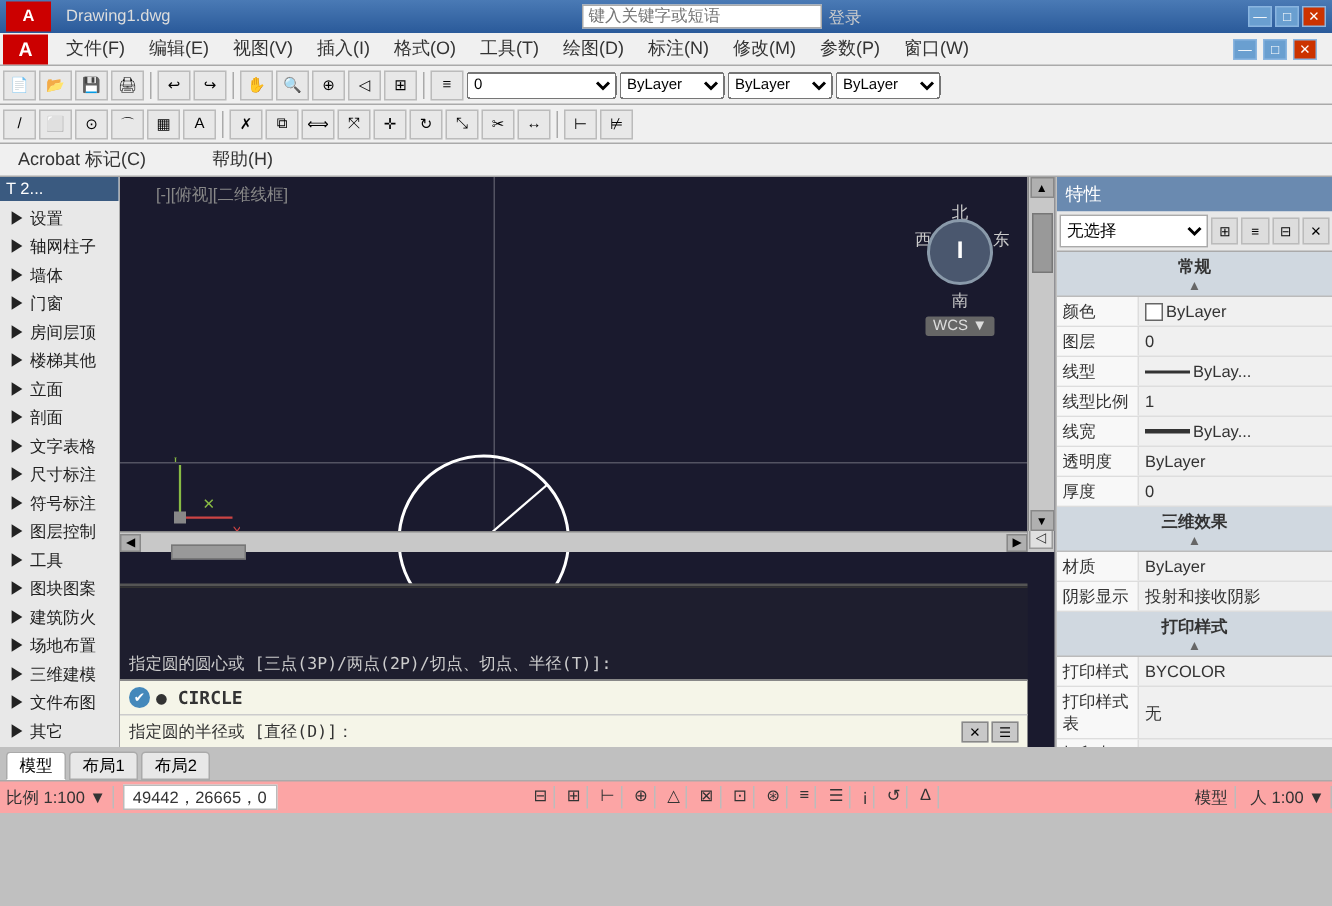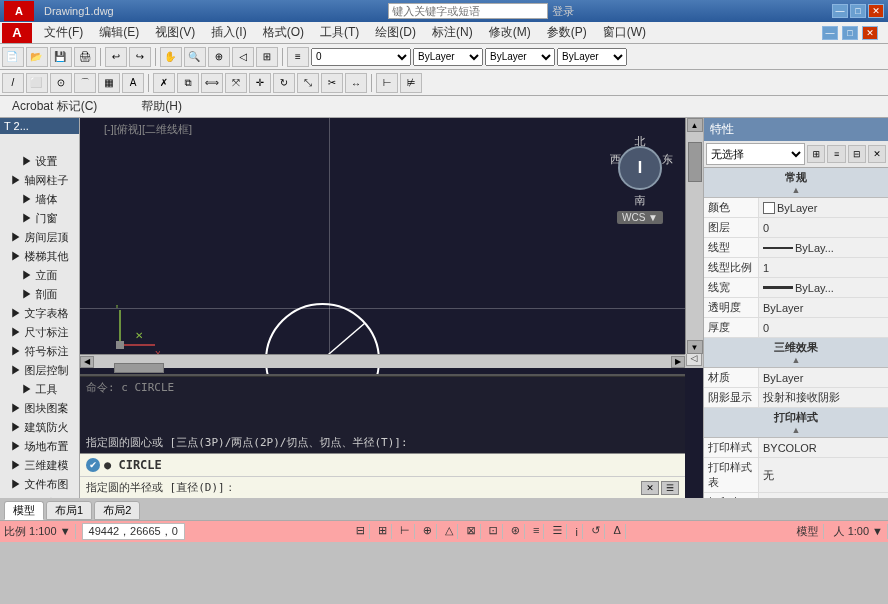--- a/index.html
+++ b/index.html
@@ -27,21 +27,21 @@
     .toolbar-row2 { height: 26px; background: #f0f0f0; display: flex; align-items: center; padding: 0 2px; border-bottom: 1px solid #aaa; gap: 2px; }
 
     
     .sub-menu-bar { height: 22px; background: #f0f0f0; display: flex; align-items: center; padding: 0 4px; border-bottom: 1px solid #aaa; gap: 28px; }
 
     
     .main-area { display: flex; height: calc(604px - 22px - 22px - 26px - 26px - 22px - 26px - 22px); }
 
     
     .left-sidebar { width: 80px; background: #e8e8e8; border-right: 1px solid #aaa; overflow-y: auto; }
-    .sidebar-section { padding: 18px 0; text-align: center; }
+    .sidebar-section { padding: 2px 0; }
     .sidebar-item { font-size: 11px; padding: 2px 6px; cursor: pointer; color: #222; white-space: nowrap; overflow: hidden; text-overflow: ellipsis; }
 
     
     .canvas-area { flex: 1; background: #1a1a2e; position: relative; overflow: hidden; }
     .canvas-top-label { position: absolute; top: 4px; left: 24px; color: #888; font-size: 11px; }
     
     
     .compass-widget { position: absolute; top: 20px; right: 30px; width: 70px; height: 80px; }
 
     
@@ -217,21 +217,20 @@
 
     <div style="position:absolute; top:185px; left:185px; width:115px; height:115px; border-radius:50%; border:2px solid white;"></div>
 
     <svg style="position:absolute; top:185px; left:185px; width:115px; height:115px;">
       <line x1="57" y1="57" x2="100" y2="20" stroke="white" stroke-width="1.5"></line>
     </svg>
 
     <div style="position:absolute; bottom:0; left:0; right:18px; background:#1e1e2e; border-top:2px solid #555;">
 
       <div class="cmd-block">
-        <div class="cmd-line1">命令: c CIRCLE</div>
         <div class="cmd-line2">指定圆的圆心或 [三点(3P)/两点(2P)/切点、切点、半径(T)]: </div>
       </div>
 
       <div style="background:#f5f5e8; padding:4px 6px; display:flex; align-items:center; gap:4px; border-top:1px solid #888;">
         <div style="width:14px; height:14px; border-radius:50%; background:#4488bb; display:flex; align-items:center; justify-content:center; font-size:9px; color:white; flex-shrink:0;">✔</div>
         <span style="font-size:12px; font-family:monospace; color:#333; font-weight:bold;">● CIRCLE</span>
       </div>
       <div style="background:#f5f5e8; padding:3px 6px; display:flex; align-items:center; justify-content:space-between; border-top:1px solid #ccc;text-align:right;">
         <span style="font-size:11px; font-family:monospace; color:#333;">指定圆的半径或 [直径(D)]：</span>
         <div style="display:flex; gap:2px;">

